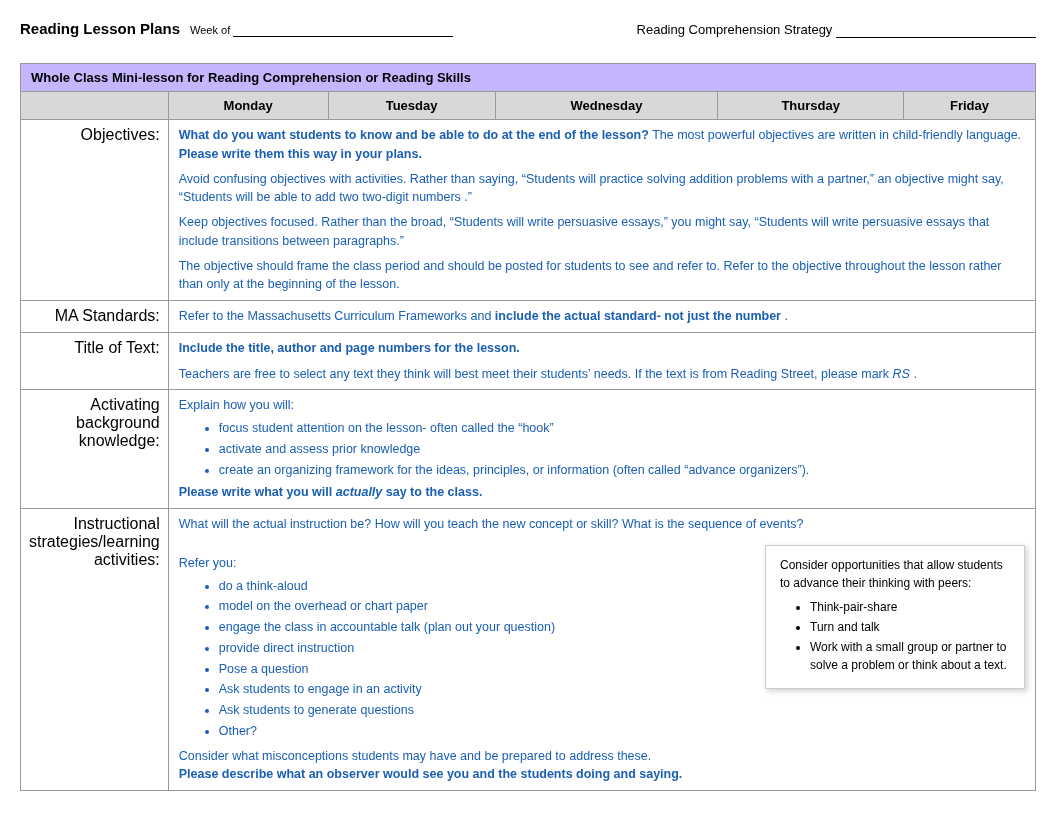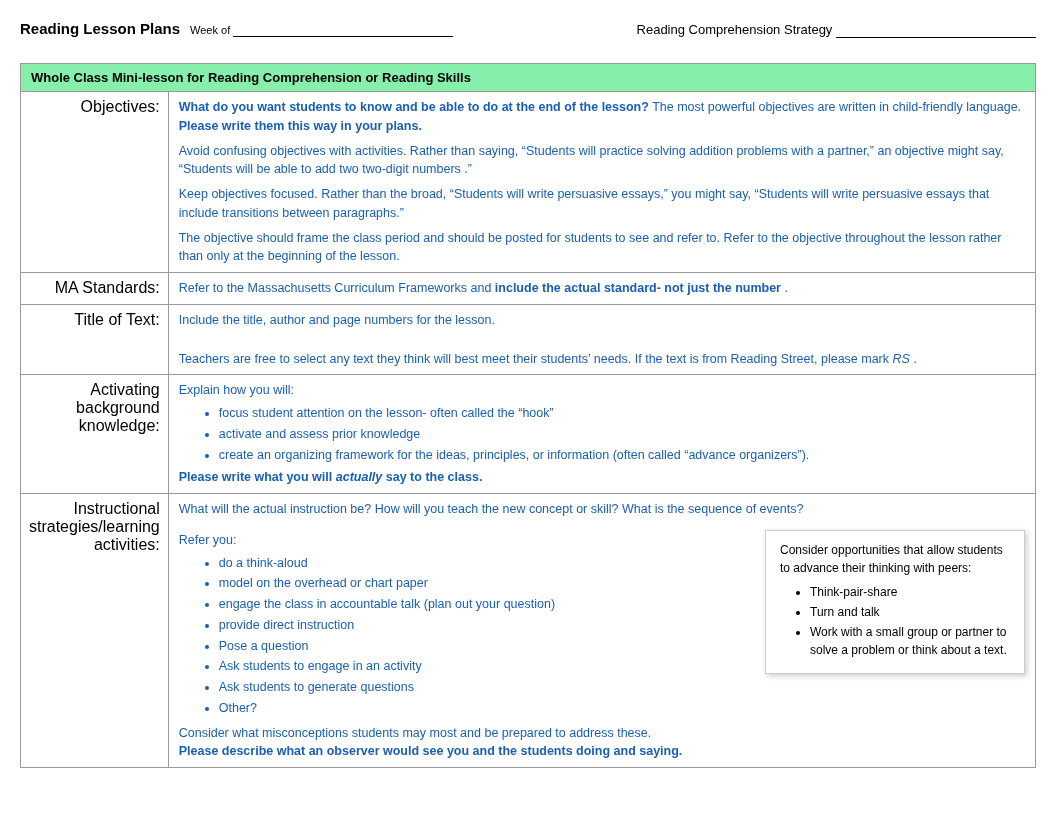--- a/index.html
+++ b/index.html
@@ -34,21 +34,21 @@
       border-bottom: 1px solid #000;
       width: 200px;
       min-width: 80px;
     }
     .main-table {
       width: 100%;
       border-collapse: collapse;
       border: 1px solid #999;
     }
     .section-header {
-      background: #86efac;
+      background: #c4b5fd;
       font-weight: bold;
       font-size: 13px;
       padding: 6px 10px;
       border: 1px solid #999;
     }
     .col-header {
       background: #d8d8d8;
       font-weight: bold;
       text-align: center;
       border: 1px solid #999;
@@ -120,20 +120,28 @@
 
 <table class="main-table">
 
   <thead>
     <tr>
       <td colspan="6" class="section-header">
         <span>Whole Class Mini-lesson for Reading Comprehension or Reading Skills</span>
       </td>
     </tr>
 
+    <tr>
+      <td class="col-header" style="width:140px;"></td>
+      <td class="col-header">Monday</td>
+      <td class="col-header">Tuesday</td>
+      <td class="col-header">Wednesday</td>
+      <td class="col-header">Thursday</td>
+      <td class="col-header">Friday</td>
+    </tr>
   </thead>
   <tbody>
 
     <tr>
       <td class="row-label">Objectives:</td>
       <td class="row-content" colspan="5">
         <p style="margin-bottom:6px;">
           <span class="blue bold">What do you want students to know and be able to do at the end of the lesson?</span>
           <span class="blue">   The most powerful objectives are written in child-friendly language. </span>
           <span class="blue bold">Please write them this way in your plans.</span>
@@ -149,21 +157,21 @@
       <td class="row-content" colspan="5">
         <span class="blue">Refer to the Massachusetts Curriculum Frameworks and </span>
         <span class="blue bold">include the actual standard- not just the number</span>
         <span class="blue">.</span>
       </td>
     </tr>
 
     <tr>
       <td class="row-label">Title of Text:</td>
       <td class="row-content" colspan="5">
-        <p style="margin-bottom:20px;" class="blue">Include the title, author and page numbers for the lesson.</p>
+        <p style="margin-bottom:7px;font-weight:bold;" class="blue">Include the title, author and page numbers for the lesson.</p>
         <p class="blue">
           <span>Teachers are free to select any text they think will best meet their students’ needs. If the text is from Reading Street, please mark </span>
           <span class="italic">RS</span>
           <span>.</span>
         </p>
       </td>
     </tr>
 
     <tr>
       <td class="row-label">
@@ -183,33 +191,33 @@
         </p>
       </td>
     </tr>
 
     <tr>
       <td class="row-label">
         <span>Instructional strategies/learning activities:</span>
       </td>
       <td class="row-content" colspan="5">
         <div class="relative-wrap">
-          <p class="blue" style="margin-bottom:12px;">What will the actual instruction be?  How will you teach the new concept or skill?  What is the sequence of events?</p>
+          <p class="blue" style="margin-bottom:20px;">What will the actual instruction be?  How will you teach the new concept or skill?  What is the sequence of events?</p>
           <p class="blue">Refer you:</p>
           <ul class="bullet-list">
             <li class="blue">do a think-aloud</li>
             <li class="blue">model on the overhead or chart paper</li>
             <li class="blue">engage the class in accountable talk (plan out your question)</li>
             <li class="blue">provide direct instruction</li>
             <li class="blue">Pose a question</li>
             <li class="blue">Ask students to engage in an activity</li>
             <li class="blue">Ask students to generate questions</li>
             <li class="blue">Other?</li>
           </ul>
-          <p class="blue" style="margin-top:6px;">Consider what misconceptions students may most and be prepared to address these.</p>
+          <p class="blue" style="margin-top:6px;">Consider what misconceptions students may have and be prepared to address these.</p>
           <p class="blue bold">Please describe what an observer would see you and the students doing and saying.</p>
 
           <div class="tooltip-box" style="position:absolute; top: 30px; right: 0px; width: 260px;">
             <p style="margin-bottom:6px; font-size:12px;">Consider opportunities that allow students to advance their thinking with peers:</p>
             <ul class="bullet-list" style="padding-left:30px;">
               <li>Think-pair-share</li>
               <li>Turn and talk</li>
               <li>Work with a small group or partner to solve a problem or think about a text.</li>
             </ul>
           </div>

